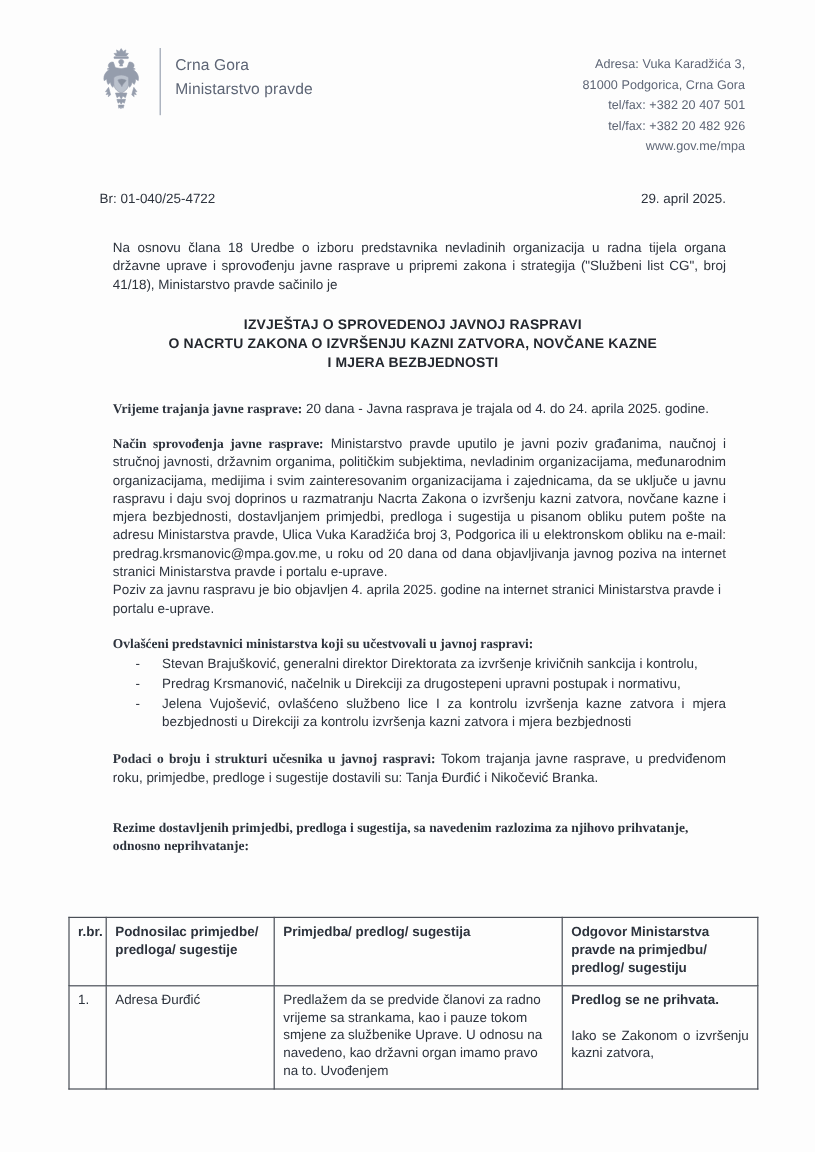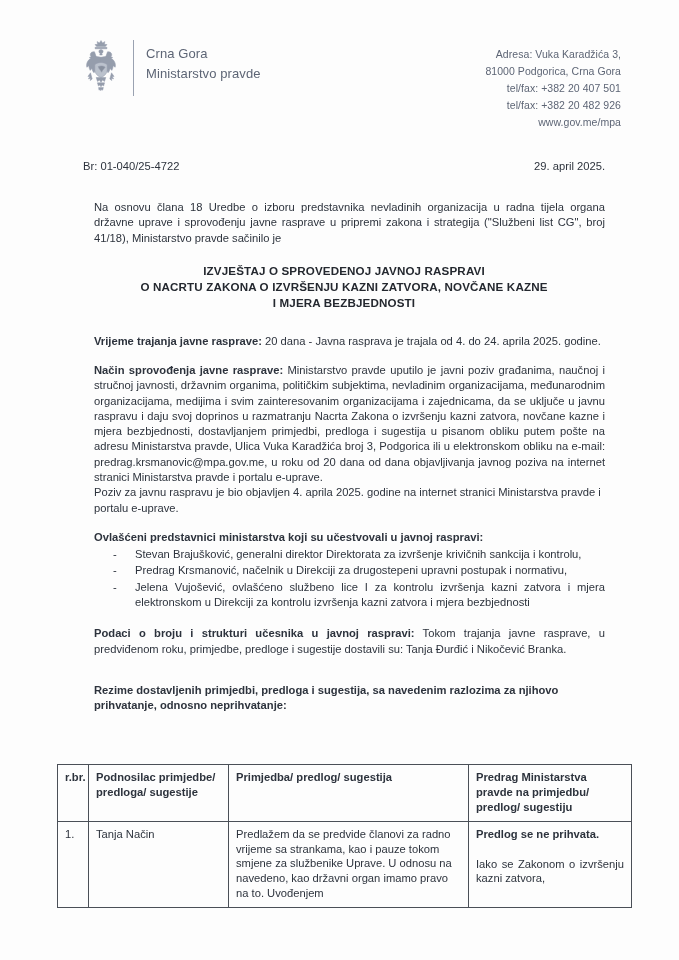--- a/index.html
+++ b/index.html
@@ -106,21 +106,21 @@
   .title-block {
     text-align: center;
     font-size: 11.6px;
     font-weight: bold;
     line-height: 1.38;
     letter-spacing: .15px;
     margin: 17px 0 23px 0;
     color: #24282f;
   }
 
-  .lbl { font-weight: bold; }
+  .lbl { font-weight: bold; font-family: Liberation Serif, serif; }
 
   ul.reps {
     list-style: none;
     margin: 2px 0 0 0;
     padding: 0 0 0 30px;
   }
   ul.reps li {
     position: relative;
     font-size: 11.2px;
     line-height: 1.365;
@@ -238,21 +238,21 @@
 
     <p class="para tight">
       <span class="lbl">Način sprovođenja javne rasprave:</span><span> Ministarstvo pravde uputilo je javni poziv građanima, naučnoj i stručnoj javnosti, državnim organima, političkim subjektima, nevladinim organizacijama, međunarodnim organizacijama, medijima i svim zainteresovanim organizacijama i zajednicama, da se uključe u javnu raspravu i daju svoj doprinos u razmatranju Nacrta Zakona o izvršenju kazni zatvora, novčane kazne i mjera bezbjednosti, dostavljanjem primjedbi, predloga i sugestija u pisanom obliku putem pošte na adresu Ministarstva pravde, Ulica Vuka Karadžića broj 3, Podgorica ili u elektronskom obliku na e-mail: predrag.krsmanovic@mpa.gov.me, u roku od 20 dana od dana objavljivanja javnog poziva na internet stranici Ministarstva pravde i portalu e-uprave.</span>
     </p>
     <p class="para" style="text-align:left">Poziv za javnu raspravu je bio objavljen 4. aprila 2025. godine na internet stranici Ministarstva pravde i portalu e-uprave.</p>
 
     <p class="para tight lbl">Ovlašćeni predstavnici ministarstva koji su učestvovali u javnoj raspravi:</p>
     <ul class="reps">
       <li><span class="dash">-</span><span>Stevan Brajušković, generalni direktor Direktorata za izvršenje krivičnih sankcija i kontrolu,</span></li>
       <li><span class="dash">-</span><span>Predrag Krsmanović, načelnik u Direkciji za drugostepeni upravni postupak i normativu,</span></li>
-      <li><span class="dash">-</span><span>Jelena Vujošević, ovlašćeno službeno lice I za kontrolu izvršenja kazni zatvora i mjera elektronskom u Direkciji za kontrolu izvršenja kazni zatvora i mjera bezbjednosti</span></li>
+      <li><span class="dash">-</span><span>Jelena Vujošević, ovlašćeno službeno lice I za kontrolu izvršenja kazne zatvora i mjera bezbjednosti u Direkciji za kontrolu izvršenja kazni zatvora i mjera bezbjednosti</span></li>
     </ul>
 
     <div class="gap-md"></div>
 
     <p class="para">
       <span class="lbl">Podaci o broju i strukturi učesnika u javnoj raspravi:</span><span> Tokom trajanja javne rasprave, u predviđenom roku, primjedbe, predloge i sugestije dostavili su: Tanja Đurđić i Nikočević Branka.</span>
     </p>
 
     <div class="gap-sm"></div>
 
@@ -264,27 +264,27 @@
       <col class="c1">
         <col class="c2">
         <col class="c3">
         <col class="c4">
     </colgroup>
     <thead>
       <tr>
         <th>r.br.</th>
         <th class="just">Podnosilac primjedbe/ predloga/ sugestije</th>
         <th>Primjedba/ predlog/ sugestija</th>
-        <th>Predrag Ministarstva pravde na primjedbu/ predlog/ sugestiju</th>
+        <th>Odgovor Ministarstva pravde na primjedbu/ predlog/ sugestiju</th>
       </tr>
     </thead>
     <tbody>
       <tr>
         <td>1.</td>
-        <td>Tanja Način</td>
+        <td>Adresa Đurđić</td>
         <td class="just">Predlažem da se predvide članovi za radno vrijeme sa strankama, kao i pauze tokom smjene za službenike Uprave. U odnosu na navedeno, kao državni organ imamo pravo na to. Uvođenjem</td>
         <td>
           <span class="strong">Predlog se ne prihvata.</span>
           <span class="spacer-line"></span>
           <span class="just" style="display:block;text-align:justify">Iako se Zakonom o izvršenju kazni zatvora,</span>
         </td>
       </tr>
     </tbody>
   </table>
 

